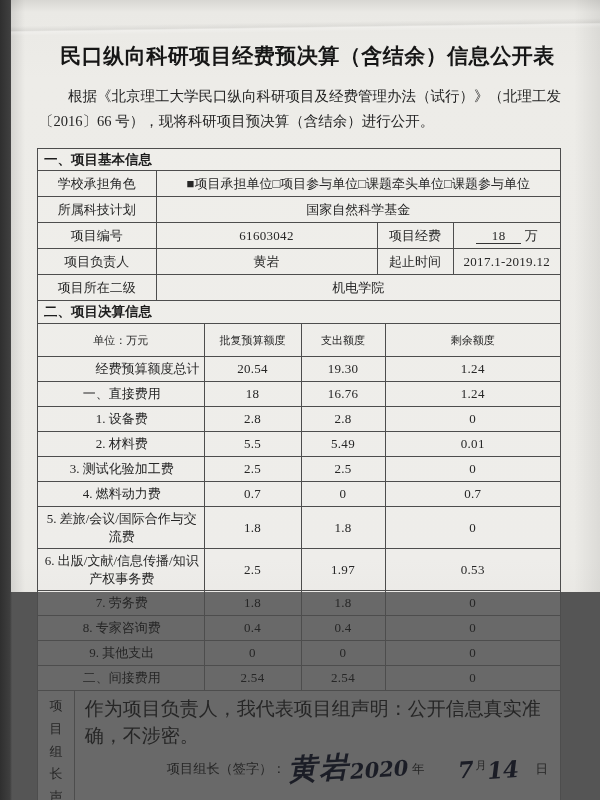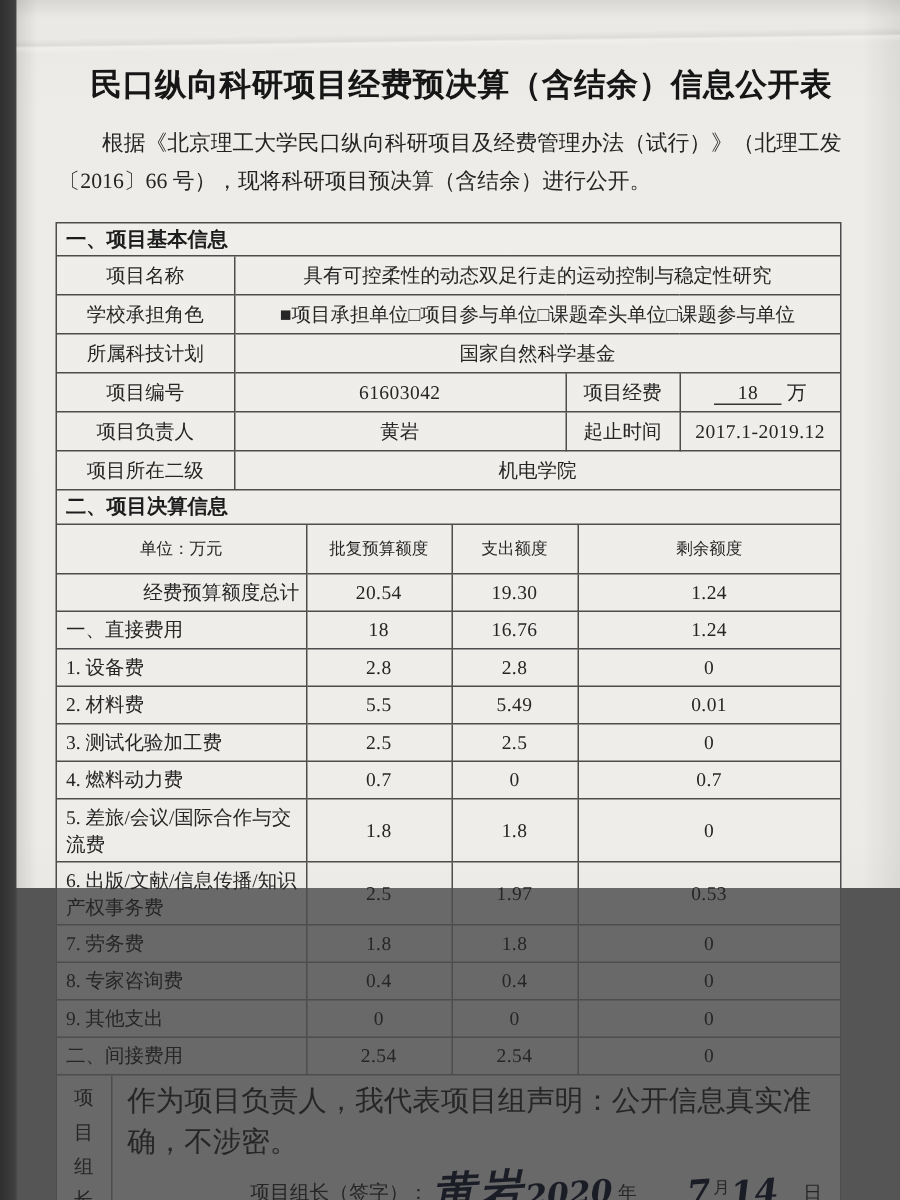--- a/index.html
+++ b/index.html
@@ -44,21 +44,21 @@
     padding:2px 6px 2px 6px;border-bottom:1px solid #4d4d4d;line-height:1.3;
   }
   .sec-header.mid{border-top:1px solid #4d4d4d;}
   table{border-collapse:collapse;width:100%;table-layout:fixed;border:hidden;}
   td{
     border:1px solid #4d4d4d;text-align:center;vertical-align:middle;
     padding:3px 4px;line-height:1.35;font-size:13px;color:#262626;
   }
   .t1 td{height:19px;}
   .t2 td{height:18px;}
-  .t2 td.lbl{text-align:left;padding-left:6px;}
+  .t2 td.lbl{text-align:center;padding-left:6px;}
   .t2 td.ctr{text-align:right;}
   .t2 .colhead td{height:26px;font-size:11px;}
   .num{font-family:"Liberation Serif","DejaVu Serif",serif;letter-spacing:.3px;}
   .uline{display:inline-block;border-bottom:1px solid #333;padding:0 16px;line-height:1.1;}
   
   .decl{display:flex;border-top:1px solid #4d4d4d;min-height:62px;}
   .decl-label{
     width:52px;border-right:1px solid #4d4d4d;display:flex;align-items:center;justify-content:center;
     text-align:center;font-size:13px;line-height:1.75;padding:4px 6px;
   }
@@ -101,24 +101,20 @@
       <div class="sec-header">一、项目基本信息</div>
 
       <table class="t1">
         <colgroup>
             <col style="width:118px">
             <col style="width:221px">
             <col style="width:76px">
             <col style="width:107px">
           </colgroup>
         <tbody>
-            <tr>
-          <td>项目名称</td>
-          <td colspan="3">具有可控柔性的动态双足行走的运动控制与稳定性研究</td>
-        </tr>
         <tr>
           <td>学校承担角色</td>
           <td colspan="3">■项目承担单位□项目参与单位□课题牵头单位□课题参与单位</td>
         </tr>
         <tr>
           <td>所属科技计划</td>
           <td colspan="3">国家自然科学基金</td>
         </tr>
         <tr>
           <td>项目编号</td>

